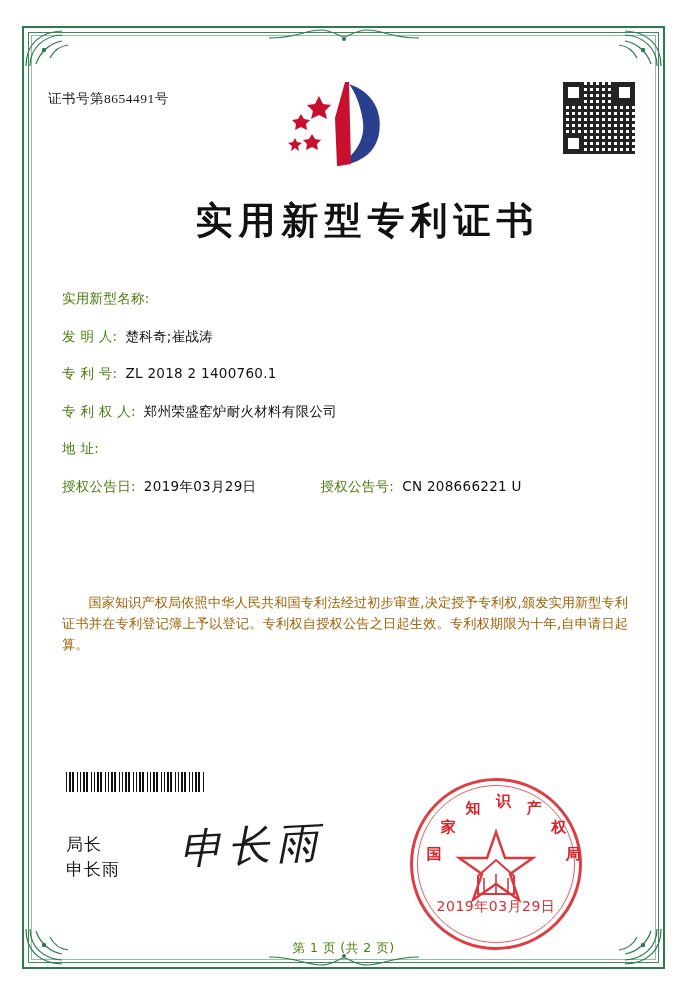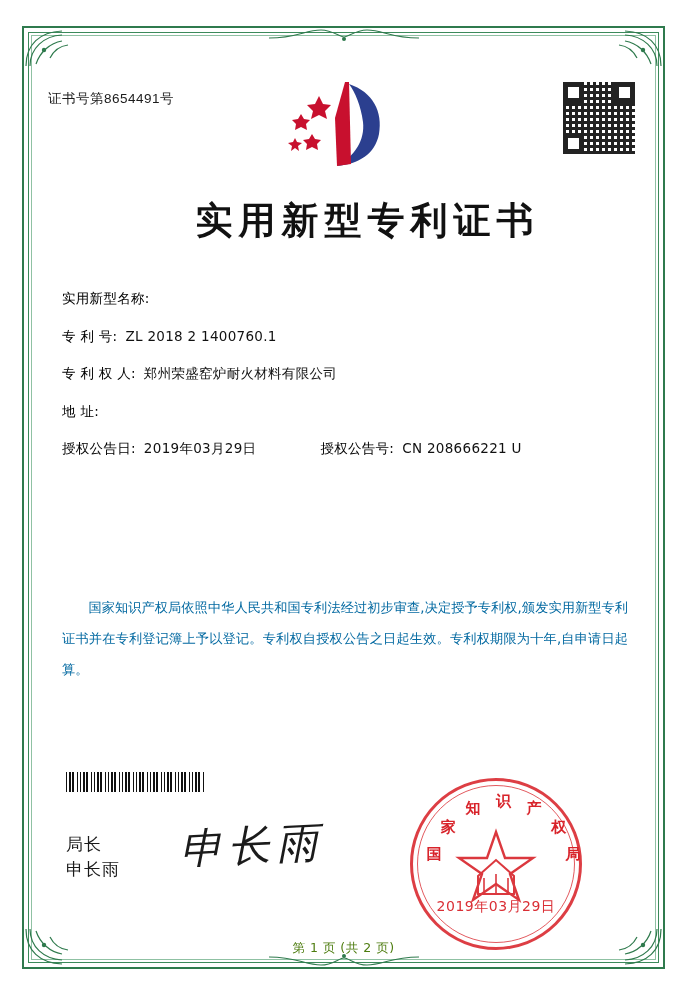--- a/index.html
+++ b/index.html
@@ -67,21 +67,21 @@
   .edge-top { left: 50%; top: 28px; transform: translateX(-50%); }
   .edge-bottom { left: 50%; bottom: 28px; transform: translateX(-50%) scaleY(-1); }
 
   
   .cert-no {
     position: absolute;
     left: 48px;
     top: 90px;
     font-size: 13.5px;
     letter-spacing: 0.5px;
-    font-family: Liberation Sans, sans-serif;
+    font-family: Liberation Serif, serif;
   }
   .qr {
     position: absolute;
     right: 52px;
     top: 82px;
     width: 72px;
     height: 72px;
     background-image:
       repeating-linear-gradient(90deg, #111 0 3px, transparent 3px 6px),
       repeating-linear-gradient(0deg, #111 0 3px, transparent 3px 6px);
@@ -142,21 +142,21 @@
   }
   .field-row {
     display: flex;
     align-items: baseline;
     margin-bottom: 17.5px;
     font-size: 13.5px;
     line-height: 20px;
   }
   .field-label {
     flex: 0 0 auto;
-    color: #000000;
+    color: #4d7c0f;
     letter-spacing: 0.3px;
     white-space: pre;
   }
   .field-value {
     margin-left: 8px;
     color: #111;
     letter-spacing: 0.3px;
   }
   .field-row.inline-two {
     margin-bottom: 12px;
@@ -165,23 +165,23 @@
     margin-left: 64px;
   }
 
   
   .paras {
     position: absolute;
     left: 62px;
     top: 592px;
     width: 566px;
     font-size: 13.2px;
-    line-height: 31px;
+    line-height: 21px;
     text-align: justify;
-    color: #0369a1;
+    color: #a16207;
   }
   .para {
     text-indent: 2em;
     margin: 0 0 10px 0;
   }
 
   
   .barcode {
     position: absolute;
     left: 66px;
@@ -357,20 +357,24 @@
       <path d="M33 56 L36 61 L42 62 L38 66 L39 72 L33 69 L27 72 L28 66 L24 62 L30 61 Z" fill="#c8102e"></path>
       <path d="M16 60 L18 64 L23 65 L19 68 L20 73 L16 70 L12 73 L13 68 L9 65 L14 64 Z" fill="#c8102e"></path>
     </svg>
   </div>
 
   <div class="doc-title">实用新型专利证书</div>
 
   <div class="fields">
     <div class="field-row">
       <div class="field-label">实用新型名称:</div>
+    </div>
+    <div class="field-row">
+      <div class="field-label">发 明 人:</div>
+      <div class="field-value">楚科奇;崔战涛</div>
     </div>
     <div class="field-row">
       <div class="field-label">专 利 号:</div>
       <div class="field-value">ZL 2018 2 1400760.1</div>
     </div>
     <div class="field-row">
       <div class="field-label">专 利 权 人:</div>
       <div class="field-value">郑州荣盛窑炉耐火材料有限公司</div>
     </div>
     <div class="field-row">

